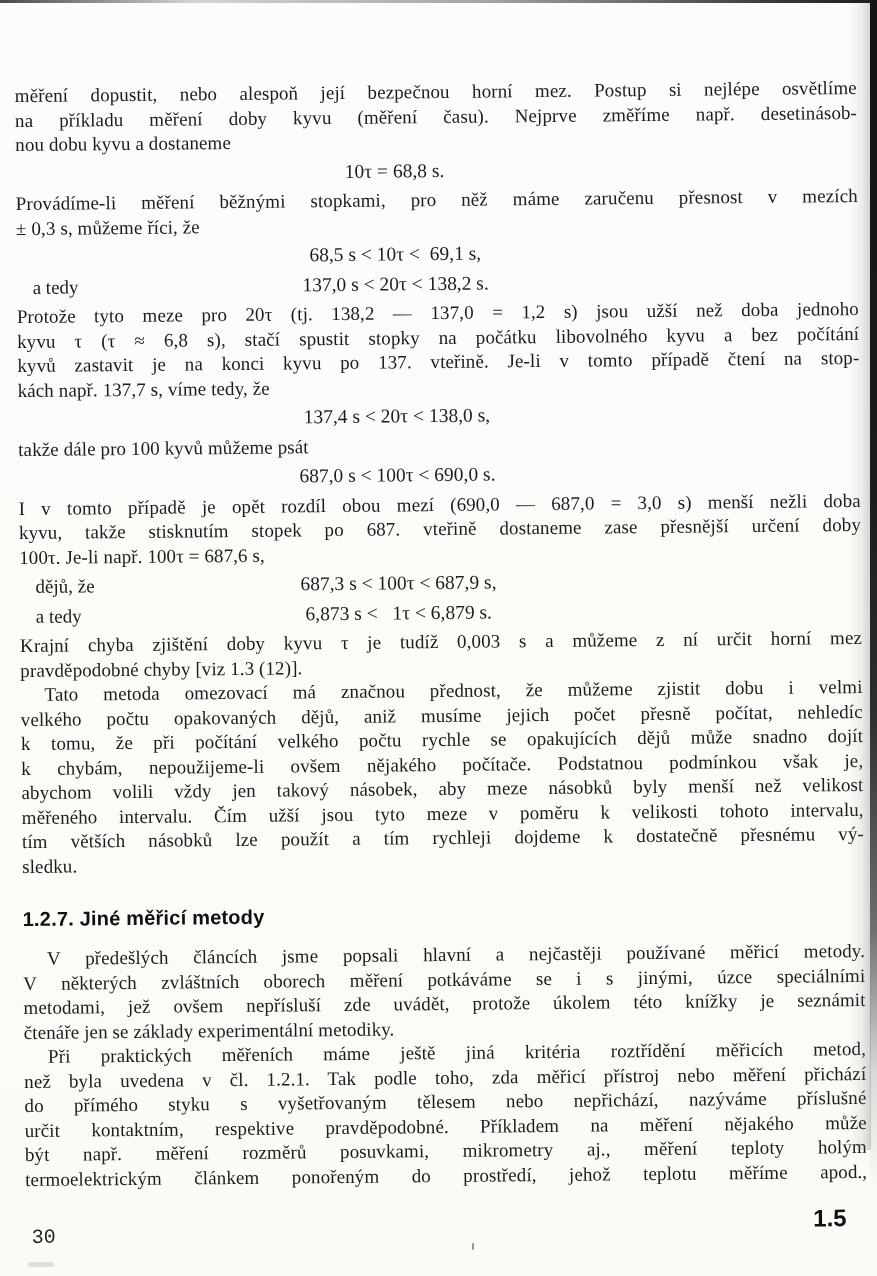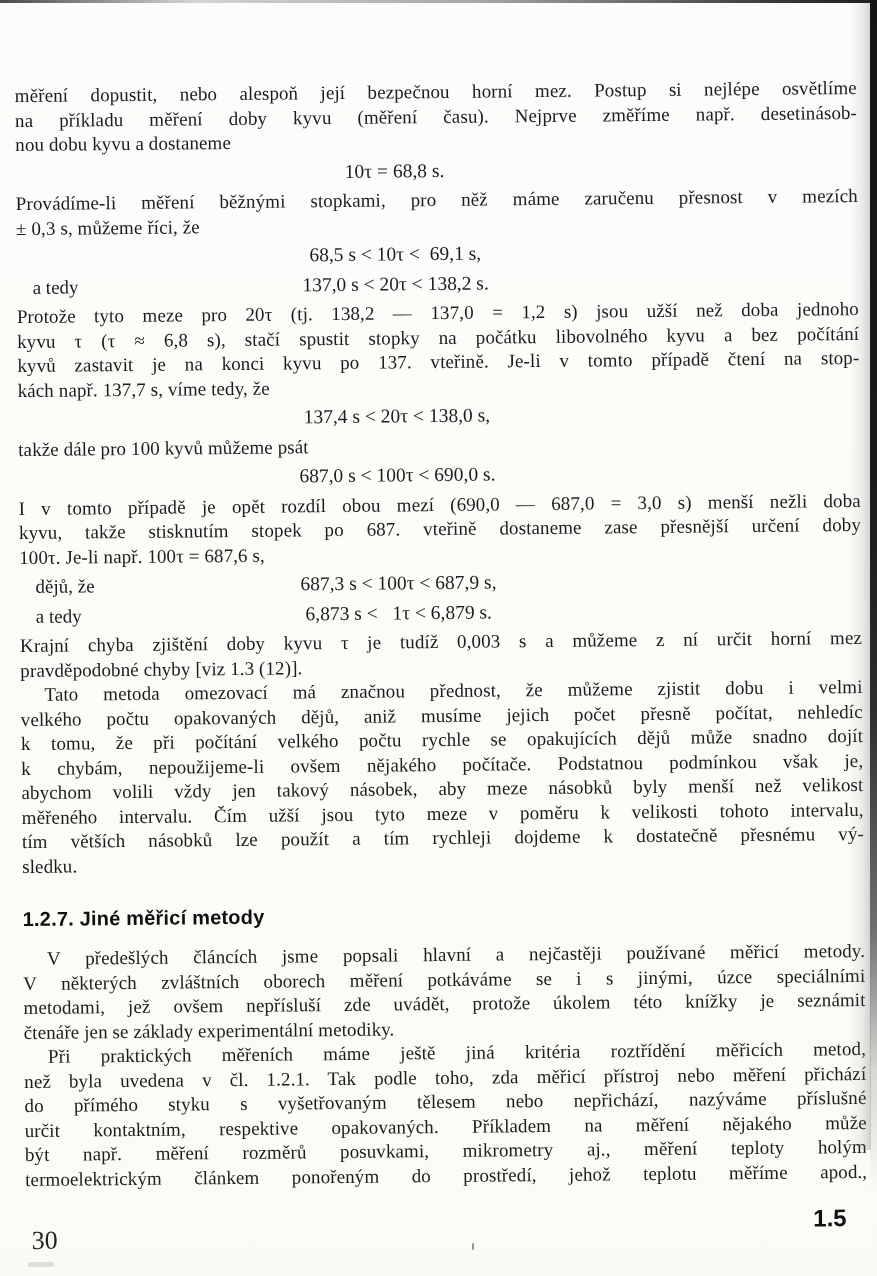--- a/index.html
+++ b/index.html
@@ -23,21 +23,21 @@
   .eq-center{text-align:center;padding-right:84px;}
   .eq-row{position:relative;}
   .eq-row .eq-label{position:absolute;left:16px;top:0;font-size:19px;}
   .eq-row .eq-formula{display:block;text-align:center;padding-right:84px;}
 
   .section-heading{
     margin:28px 0 16px;font-family:"Liberation Sans", sans-serif;
     font-weight:bold;font-size:20px;line-height:24px;color:#101010;letter-spacing:0.2px;
   }
 
-  .footer-page-number{position:absolute;left:26px;top:1222px;font-size:26px;color:#222;}
+  .footer-page-number{position:absolute;left:26px;top:1222px;font-size:20px;color:#222;font-family:Liberation Mono, monospace;}
   .footer-section-number{
     position:absolute;right:36px;top:1208px;font-family:"Liberation Sans", sans-serif;
     font-weight:bold;font-size:24px;color:#111;
   }
 
   
   .scan-top-edge{
     position:absolute;top:0;left:0;right:0;height:3px;z-index:5;
     background:linear-gradient(90deg,#4a4a4a,rgba(90,90,90,.25) 22%,rgba(80,80,80,.5) 55%,#3a3a3a 88%,#1e1e1e);
   }
@@ -115,21 +115,21 @@
       <h2 class="section-heading">1.2.7. Jiné měřicí metody</h2>
 
       <p class="ln j ind">V předešlých článcích jsme popsali hlavní a nejčastěji používané měřicí metody.</p>
       <p class="ln j">V některých zvláštních oborech měření potkáváme se i s jinými, úzce speciálními</p>
       <p class="ln j">metodami, jež ovšem nepřísluší zde uvádět, protože úkolem této knížky je seznámit</p>
       <p class="ln">čtenáře jen se základy experimentální metodiky.</p>
 
       <p class="ln j ind">Při praktických měřeních máme ještě jiná kritéria roztřídění měřicích metod,</p>
       <p class="ln j">než byla uvedena v čl. 1.2.1. Tak podle toho, zda měřicí přístroj nebo měření přichází</p>
       <p class="ln j">do přímého styku s vyšetřovaným tělesem nebo nepřichází, nazýváme příslušné</p>
-      <p class="ln j"><span>určit </span><span class="it">kontaktním</span><span>, respektive </span><span class="it">opakovaných</span><span>. Příkladem na měření </span><span class="it">nějakého</span><span> může</span></p>
+      <p class="ln j"><span>určit </span><span class="it">kontaktním</span><span>, respektive </span><span class="it">pravděpodobné</span><span>. Příkladem na měření </span><span class="it">nějakého</span><span> může</span></p>
       <p class="ln j">být např. měření rozměrů posuvkami, mikrometry aj., měření teploty holým</p>
       <p class="ln j">termoelektrickým článkem ponořeným do prostředí, jehož teplotu měříme apod.,</p>
 
     </main>
 
     <div class="footer-page-number">30</div>
     <div class="footer-section-number">1.5</div>
   </div>
 
   <div class="scan-top-edge"></div>

